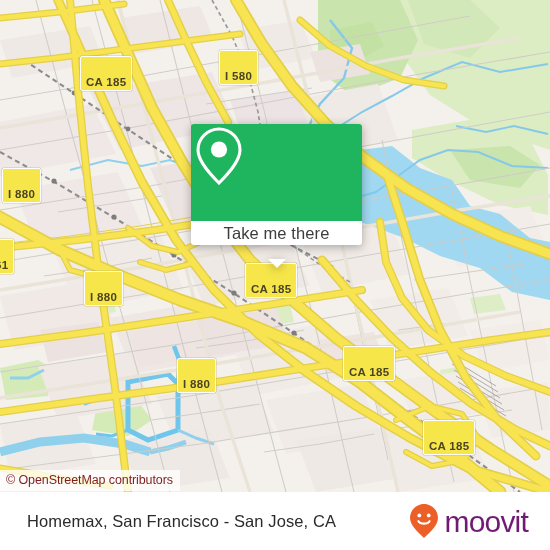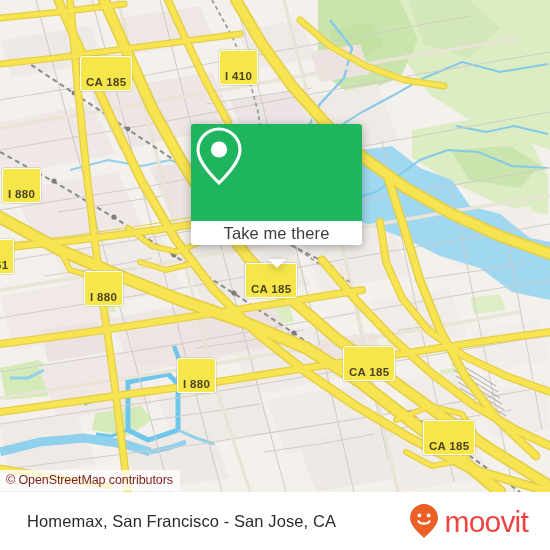--- a/index.html
+++ b/index.html
@@ -72,21 +72,21 @@
     position:absolute;left:27px;top:0;height:58px;
     display:flex;align-items:center;
     font-size:16.5px;color:#2b2b2b;letter-spacing:0.1px;
     white-space:nowrap;
   }
   .bb-logo{
     position:absolute;right:22px;top:0;height:58px;
     display:flex;align-items:center;gap:5px;
   }
   .bb-logo-text{
-    font-size:30px;color:#ef4444;letter-spacing:-0.8px;
+    font-size:30px;color:#701a75;letter-spacing:-0.8px;
     font-weight:400;line-height:1;
     position:relative;top:1px;
   }
 
   
   .shield{
     position:absolute;
     background:#f7e64a;
     border:1.6px solid #ffffff;
     border-radius:2px;
@@ -329,21 +329,21 @@
           <path d="M140,262 L166,270 L190,264" stroke-width="3.6"></path>
           <path d="M60,250 L70,270 L92,276" stroke-width="3.6"></path>
           <path d="M396,420 L430,406 L462,414 L478,438 L464,460 L432,466 L406,452" stroke-width="3.6"></path>
           <path d="M0,468 L58,478 L110,486" stroke-width="4.6"></path>
         </g>
       </g>
     </svg>
 
 
     <div class="shield" style="left:80px;top:56px;">CA 185</div>
-    <div class="shield" style="left:219px;top:50px;">I 410</div>
+    <div class="shield" style="left:219px;top:50px;">I 580</div>
     <div class="shield" style="left:2px;top:168px;">I 880</div>
     <div class="shield" style="left:-11px;top:239px;">61</div>
     <div class="shield" style="left:84px;top:271px;">I 880</div>
     <div class="shield" style="left:245px;top:263px;z-index:20;">CA 185</div>
     <div class="shield" style="left:177px;top:358px;">I 880</div>
     <div class="shield" style="left:343px;top:346px;">CA 185</div>
     <div class="shield" style="left:423px;top:420px;">CA 185</div>
 
     <div class="attrib">© OpenStreetMap contributors</div>
 

